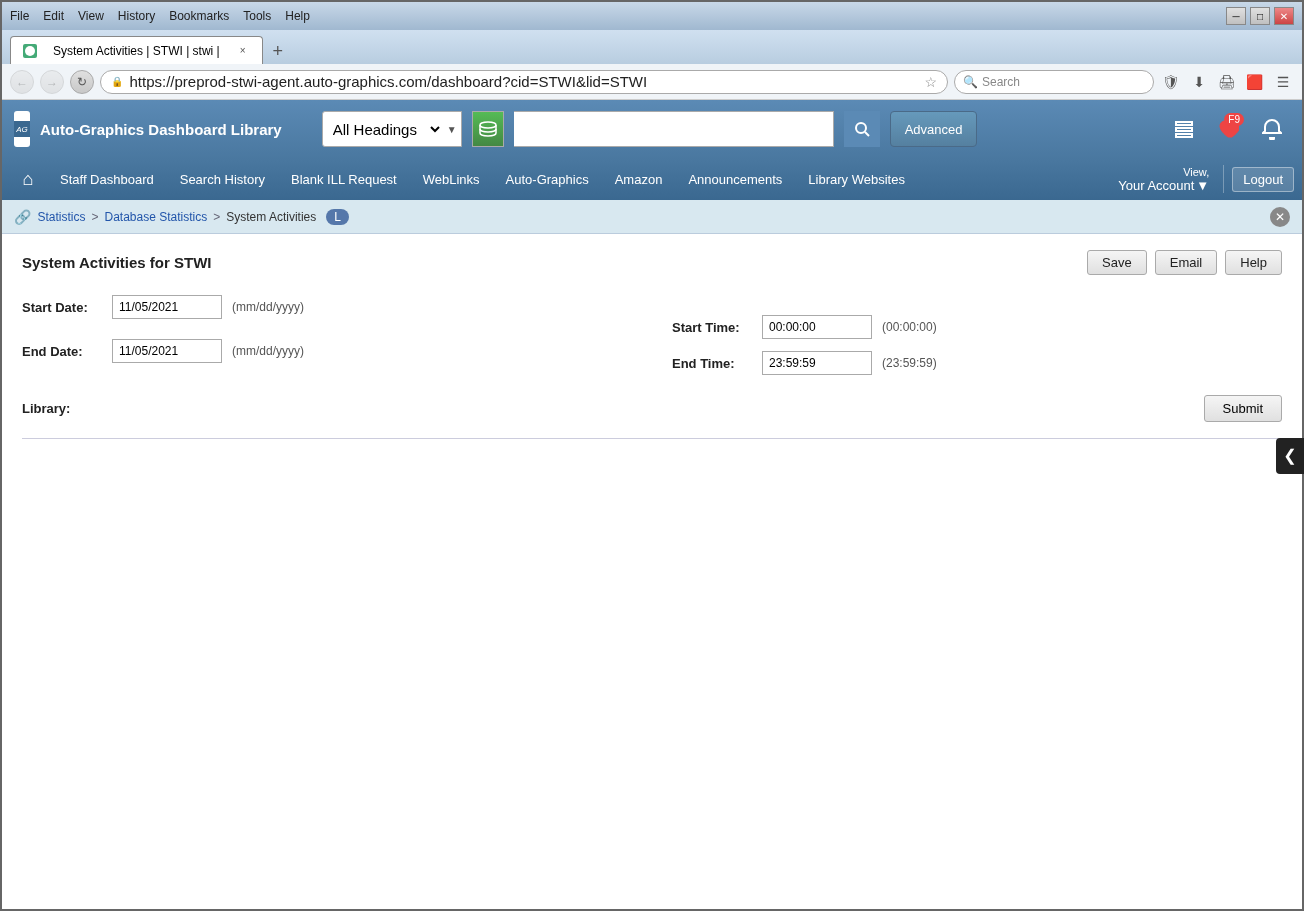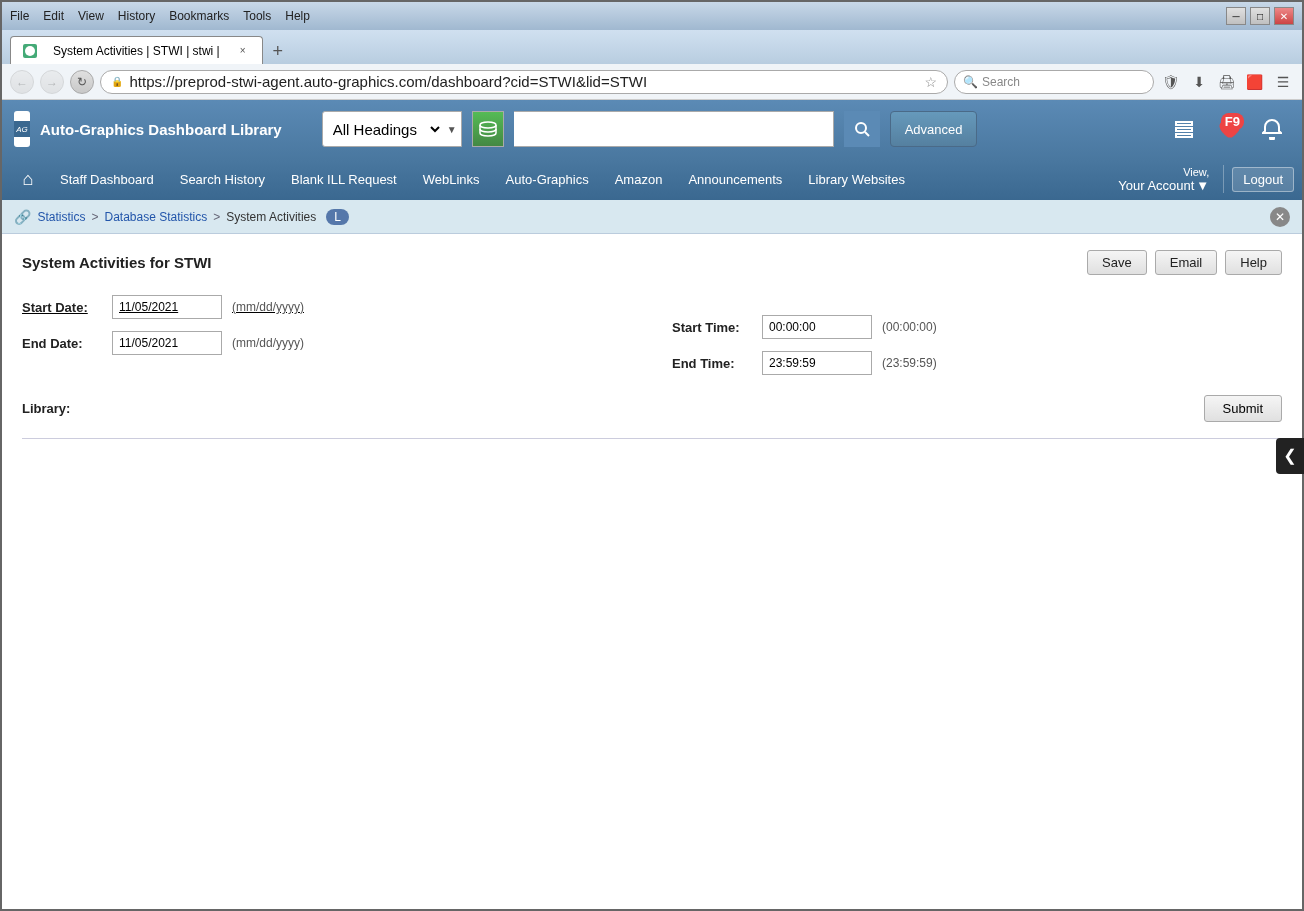--- a/index.html
+++ b/index.html
@@ -177,21 +177,21 @@
       border: 1px solid #4a6a88;
       border-radius: 4px;
       padding: 6px 14px;
       font-size: 13px;
       cursor: pointer;
       height: 36px;
       text-align: center;
     }
     .header-right { margin-left: auto; display: flex; align-items: center; gap: 8px; }
     .header-icon-btn { width: 36px; height: 36px; display: flex; align-items: center; justify-content: center; color: #fff; font-size: 20px; cursor: pointer; position: relative; }
-    .badge { position: absolute; top: 2px; right: 2px; background: #e44; color: #fff; border-radius: 8px; font-size: 13px; padding: 1px 4px; font-weight: bold; }
+    .badge { position: absolute; top: 2px; right: 2px; background: #e44; color: #fff; border-radius: 8px; font-size: 10px; padding: 1px 4px; }
 
     
     .nav-bar {
       background: linear-gradient(to bottom, #4a78a0, #3a6890);
       height: 42px;
       display: flex;
       align-items: center;
       padding: 0 8px;
       gap: 2px;
     }
@@ -464,21 +464,21 @@
       <div class="section-title-actions">
         <button class="action-btn">Save</button>
         <button class="action-btn">Email</button>
         <button class="action-btn">Help</button>
       </div>
     </div>
 
     <div class="form-grid">
 
       <div>
-        <div class="form-row" style="margin-bottom:12px;text-decoration:underline;">
+        <div class="form-row" style="margin-bottom:20px;">
           <span class="form-label">Start Date:</span>
           <input class="form-input" type="text" value="11/05/2021" style="">
           <span class="form-hint">(mm/dd/yyyy)</span>
         </div>
         <div class="form-row">
           <span class="form-label">End Date:</span>
           <input class="form-input" type="text" value="11/05/2021" style="">
           <span class="form-hint">(mm/dd/yyyy)</span>
         </div>
       </div>

